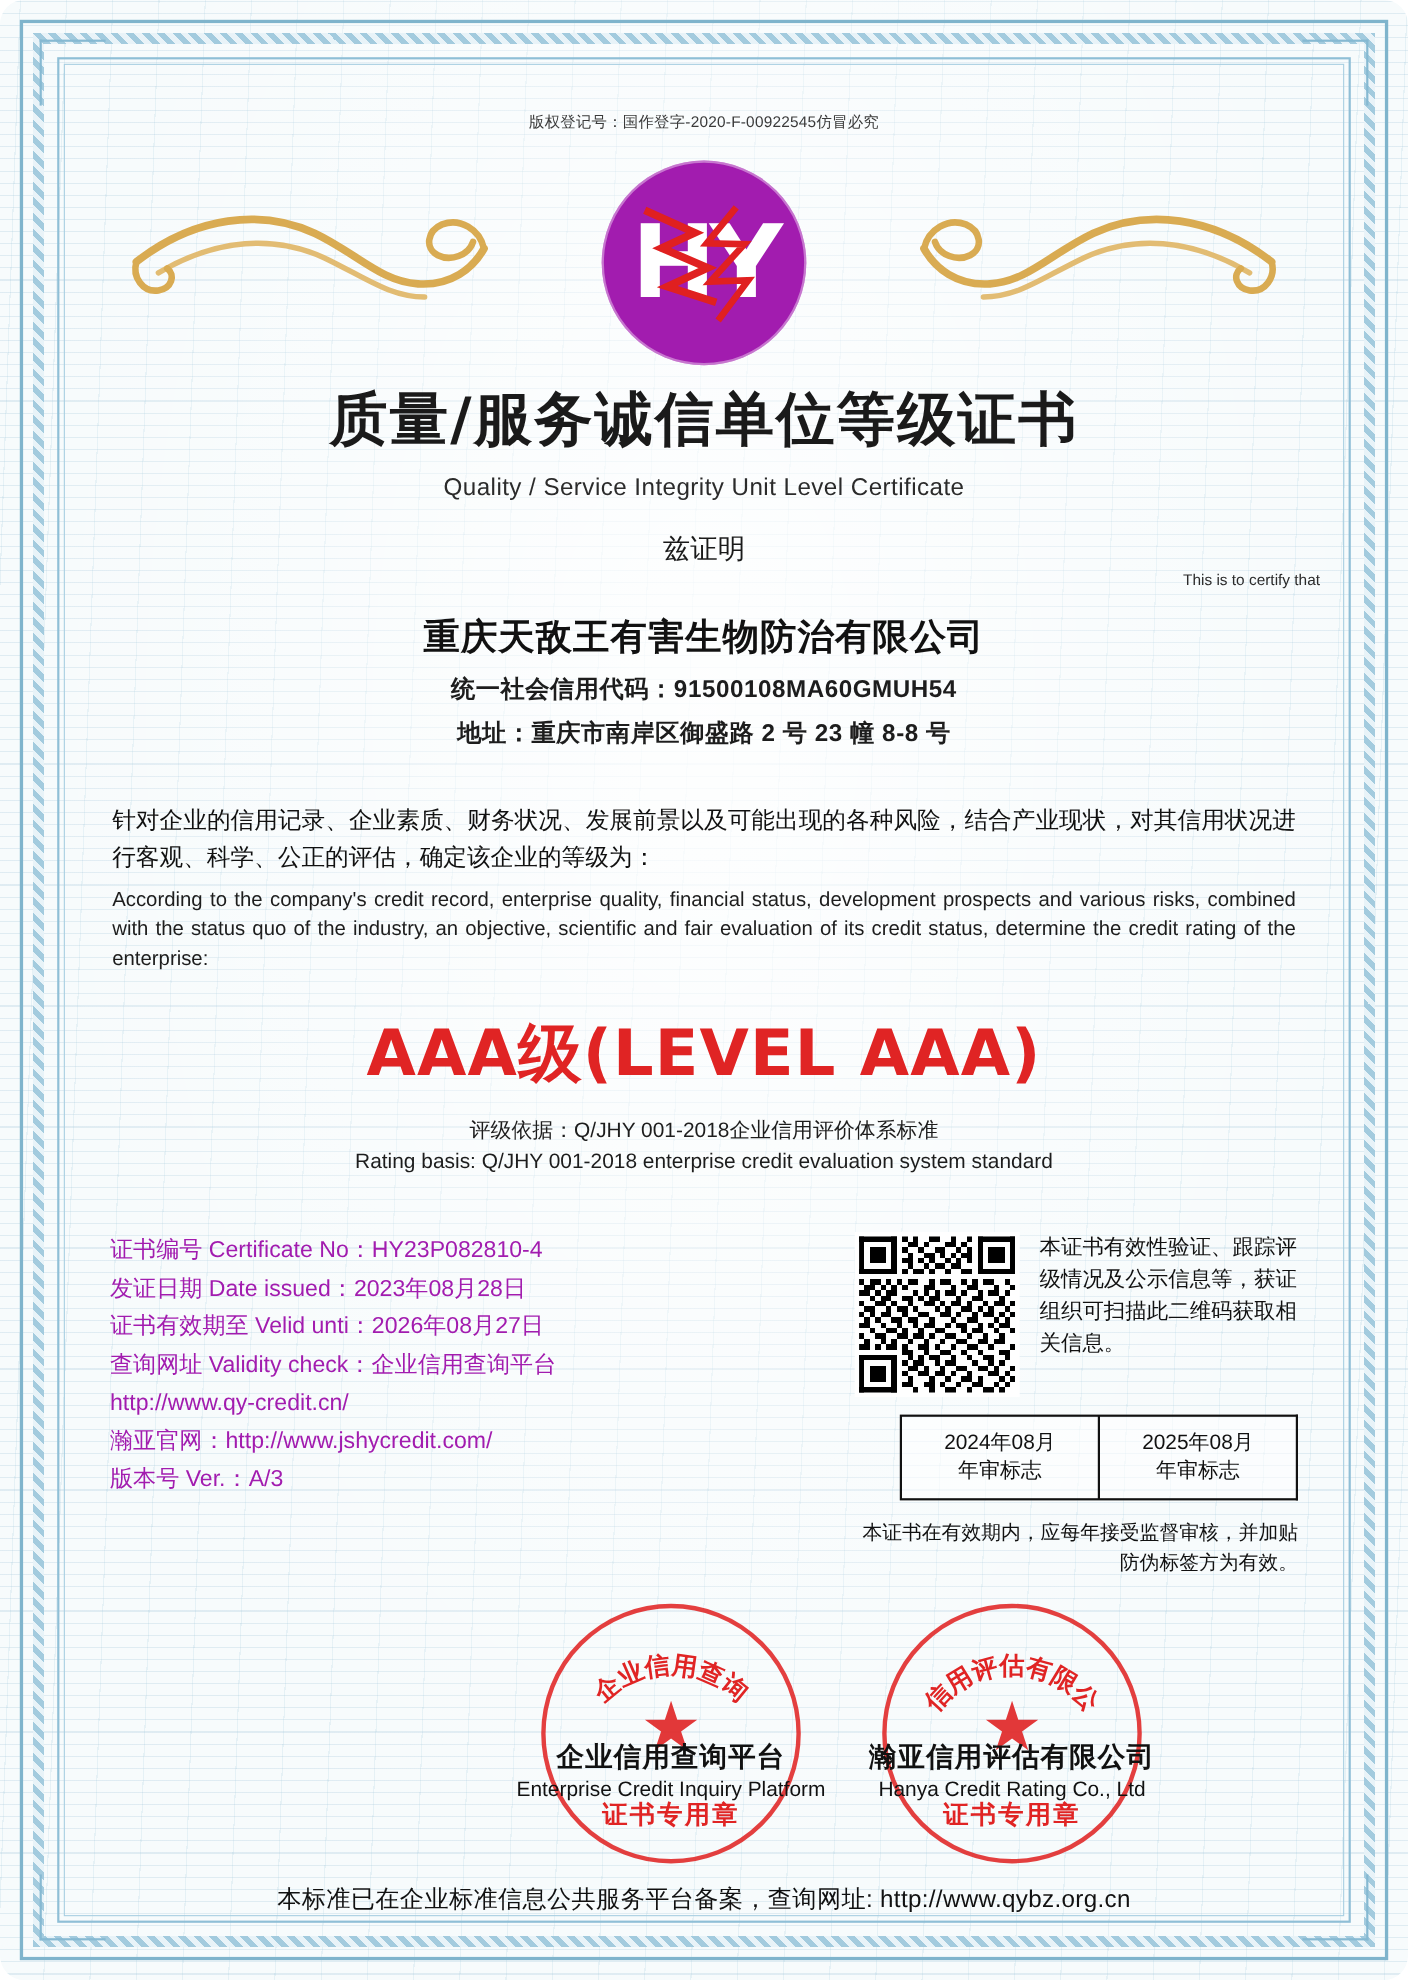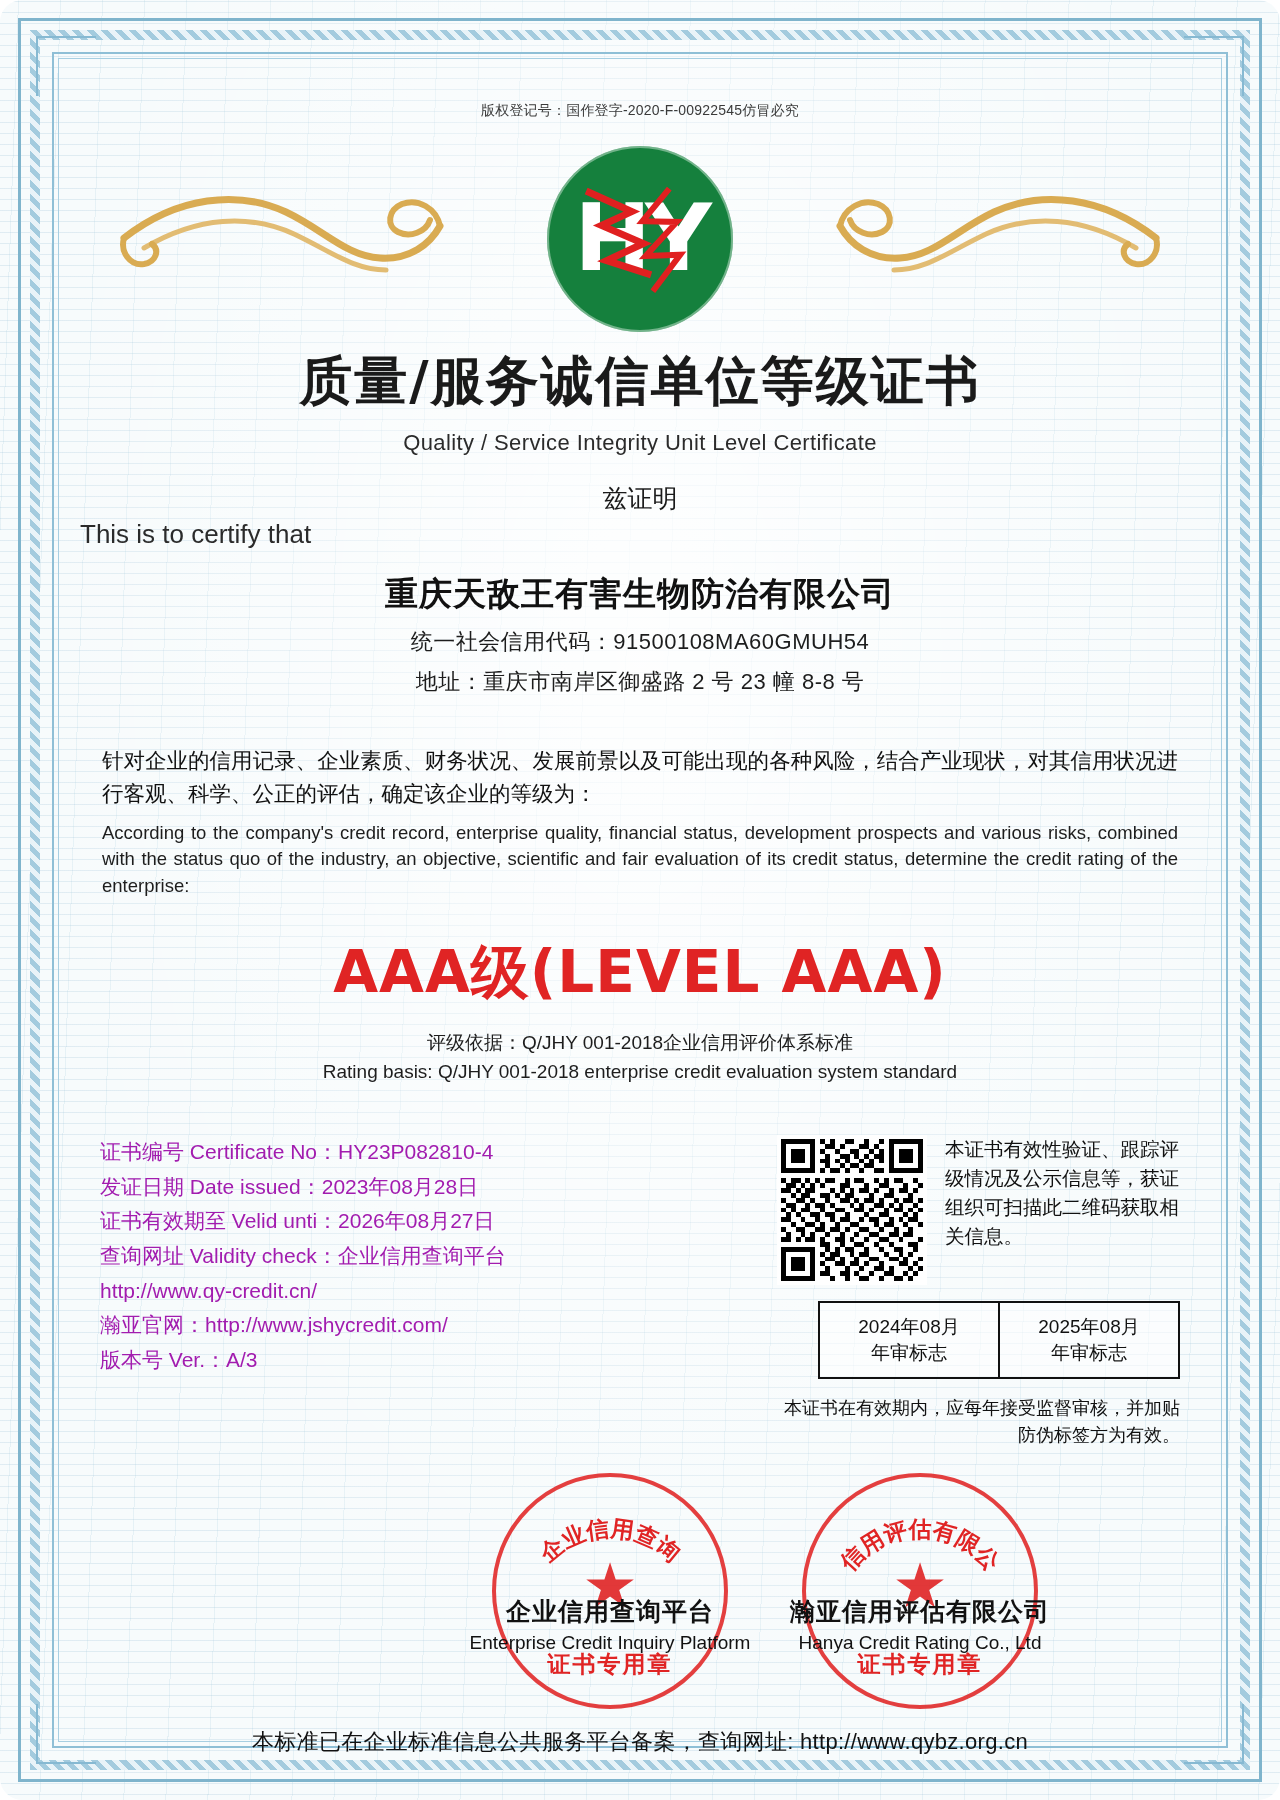--- a/index.html
+++ b/index.html
@@ -121,21 +121,21 @@
   .flourish.left  { left: 38px; }
   .flourish.right { right: 38px; transform: scaleX(-1); }
   .logo-circle {
     position: absolute;
     left: 50%;
     top: 16px;
     transform: translateX(-50%);
     width: 186px;
     height: 186px;
     border-radius: 50%;
-    background: #15803d;
+    background: #a21caf;
     box-shadow: 0 0 0 2px rgba(255,255,255,0.4) inset;
     display: flex;
     align-items: center;
     justify-content: center;
   }
   .logo-text {
     font-family: "DejaVu Sans", sans-serif;
     font-weight: bold;
     font-size: 92px;
     color: #ffffff;
@@ -167,40 +167,41 @@
     margin-top: 12px;
     letter-spacing: 0.4px;
   }
   .certify-cn {
     text-align: center;
     font-size: 25px;
     color: #1a1a1a;
     margin-top: 26px;
   }
   .certify-en {
-    text-align: left;
-    font-size: 26px;
+    text-align: right;
+    font-size: 14px;
     color: #2b2b2b;
     margin-top: 4px;
   }
   .company-name {
     text-align: center;
     font-family: "DejaVu Sans", sans-serif;
     font-size: 33px;
     font-weight: bold;
     color: #111111;
     margin-top: 22px;
     letter-spacing: 1px;
   }
   .company-code, .company-addr {
     text-align: center;
     font-size: 22px;
     color: #1d1d1d;
     margin-top: 10px;
     letter-spacing: 0.5px;
+    font-weight: bold;
   }
 
   
   .body-block {
     margin-top: 48px;
     padding: 0 22px;
   }
   .body-cn {
     font-size: 21.5px;
     color: #111111;

